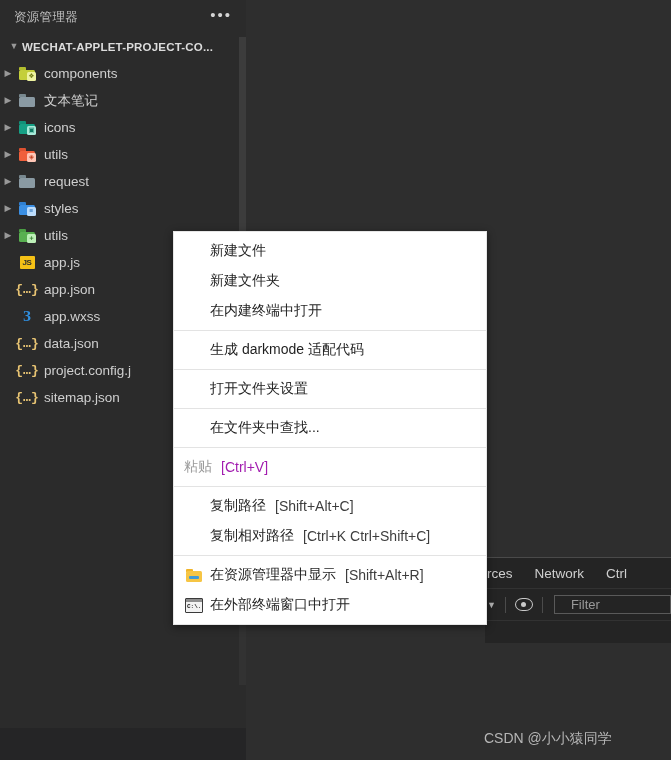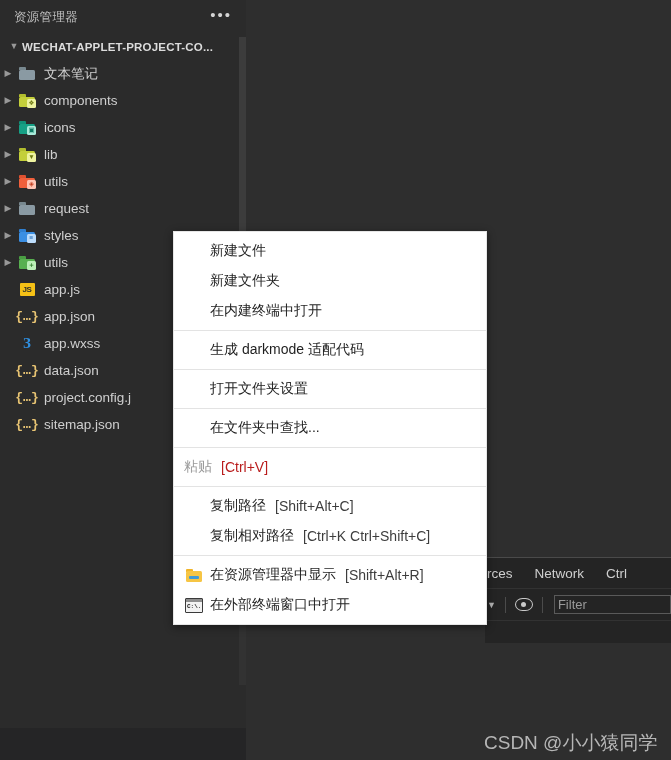--- a/index.html
+++ b/index.html
@@ -198,21 +198,21 @@
     width: 5px; height: 5px; border-radius: 50%;
     background: #c9c9c9; display: block;
   }
   #filter-input {
     flex: 1;
     height: 19px;
     background: #242424;
     border: 1px solid #5a5a5a;
     color: #9a9a9a;
     font-size: 13px;
-    padding: 0 3px;
+    padding: 0 16px;
     box-sizing: border-box;
     display: flex; align-items: center;
     margin-left: 2px;
   }
 
   
   #context-menu {
     position: absolute;
     left: 173px; top: 231px;
     width: 314px;
@@ -235,21 +235,21 @@
   .menu-item.disabled { color: #9a9a9a; cursor: default; padding-left: 10px; }
   .menu-item .mi-icon {
     position: absolute;
     left: 11px;
     width: 18px; height: 16px;
     display: flex; align-items: center; justify-content: center;
   }
   .menu-item.with-icon { position: relative; }
   .menu-label { }
   .menu-shortcut { color: #3d3d3d; margin-left: 9px; }
-  .menu-item.disabled .menu-shortcut { color: #b91c1c; }
+  .menu-item.disabled .menu-shortcut { color: #a21caf; }
   .menu-sep {
     height: 1px;
     background: #e3e3e3;
     margin: 4px 0;
   }
 
   
   .mini-folder {
     position: relative; width: 16px; height: 13px;
   }
@@ -281,21 +281,21 @@
     position:absolute; left:1px; top:3px; width:100%;
     font-size: 6px; font-weight: bold; color:#111;
     font-family: "Liberation Mono", monospace;
     line-height: 9px;
   }
 
   
   #watermark {
     position: absolute;
     left: 484px; top: 730px;
-    font-size: 19px;
+    font-size: 14px;
     color: #b6b6b6;
     white-space: nowrap;
   }
 </style>
 </head>
 <body>
 
 <div id="editor-bg"></div>
 
 <div id="sidebar">
@@ -309,58 +309,47 @@
   <div id="project-row" class="section-row">
     <span class="twisty expanded"></span>
     <span>WECHAT-APPLET-PROJECT-CO...</span>
   </div>
 
   <div class="tree" id="file-tree">
       <div class="tree-row">
         <span class="twisty collapsed"></span>
         <span class="t-icon">
           <span class="folder">
-            <span class="tab" style="background: rgb(120, 136, 143);"></span>
-            <span class="body" style="background: rgb(138, 154, 163);"></span>
-          </span>
-        </span>
-        <span class="label">文本笔记</span>
-      </div>
-      <div class="tree-row">
-        <span class="twisty collapsed"></span>
-        <span class="t-icon">
-          <span class="folder">
             <span class="tab" style="background: rgb(178, 189, 46);"></span>
             <span class="body" style="background: rgb(196, 207, 58);"></span>
             <span class="badge" style="background: rgb(238, 243, 160); color: rgb(111, 122, 18);">❖</span>
           </span>
         </span>
         <span class="label">components</span>
       </div>
       <div class="tree-row">
         <span class="twisty collapsed"></span>
         <span class="t-icon">
           <span class="folder">
+            <span class="tab" style="background: rgb(120, 136, 143);"></span>
+            <span class="body" style="background: rgb(138, 154, 163);"></span>
+          </span>
+        </span>
+        <span class="label">文本笔记</span>
+      </div>
+      <div class="tree-row">
+        <span class="twisty collapsed"></span>
+        <span class="t-icon">
+          <span class="folder">
             <span class="tab" style="background: rgb(17, 144, 120);"></span>
             <span class="body" style="background: rgb(22, 160, 133);"></span>
             <span class="badge" style="background: rgb(168, 234, 217); color: rgb(13, 122, 99);">▣</span>
           </span>
         </span>
         <span class="label">icons</span>
-      </div>
-      <div class="tree-row">
-        <span class="twisty collapsed"></span>
-        <span class="t-icon">
-          <span class="folder">
-            <span class="tab" style="background: rgb(178, 189, 46);"></span>
-            <span class="body" style="background: rgb(196, 207, 58);"></span>
-            <span class="badge" style="background: rgb(238, 243, 160); color: rgb(111, 122, 18);">▼</span>
-          </span>
-        </span>
-        <span class="label">lib</span>
       </div>
       <div class="tree-row">
         <span class="twisty collapsed"></span>
         <span class="t-icon">
           <span class="folder">
             <span class="tab" style="background: rgb(221, 81, 48);"></span>
             <span class="body" style="background: rgb(240, 96, 60);"></span>
             <span class="badge" style="background: rgb(255, 198, 182); color: rgb(195, 63, 32);">◈</span>
           </span>
         </span>

